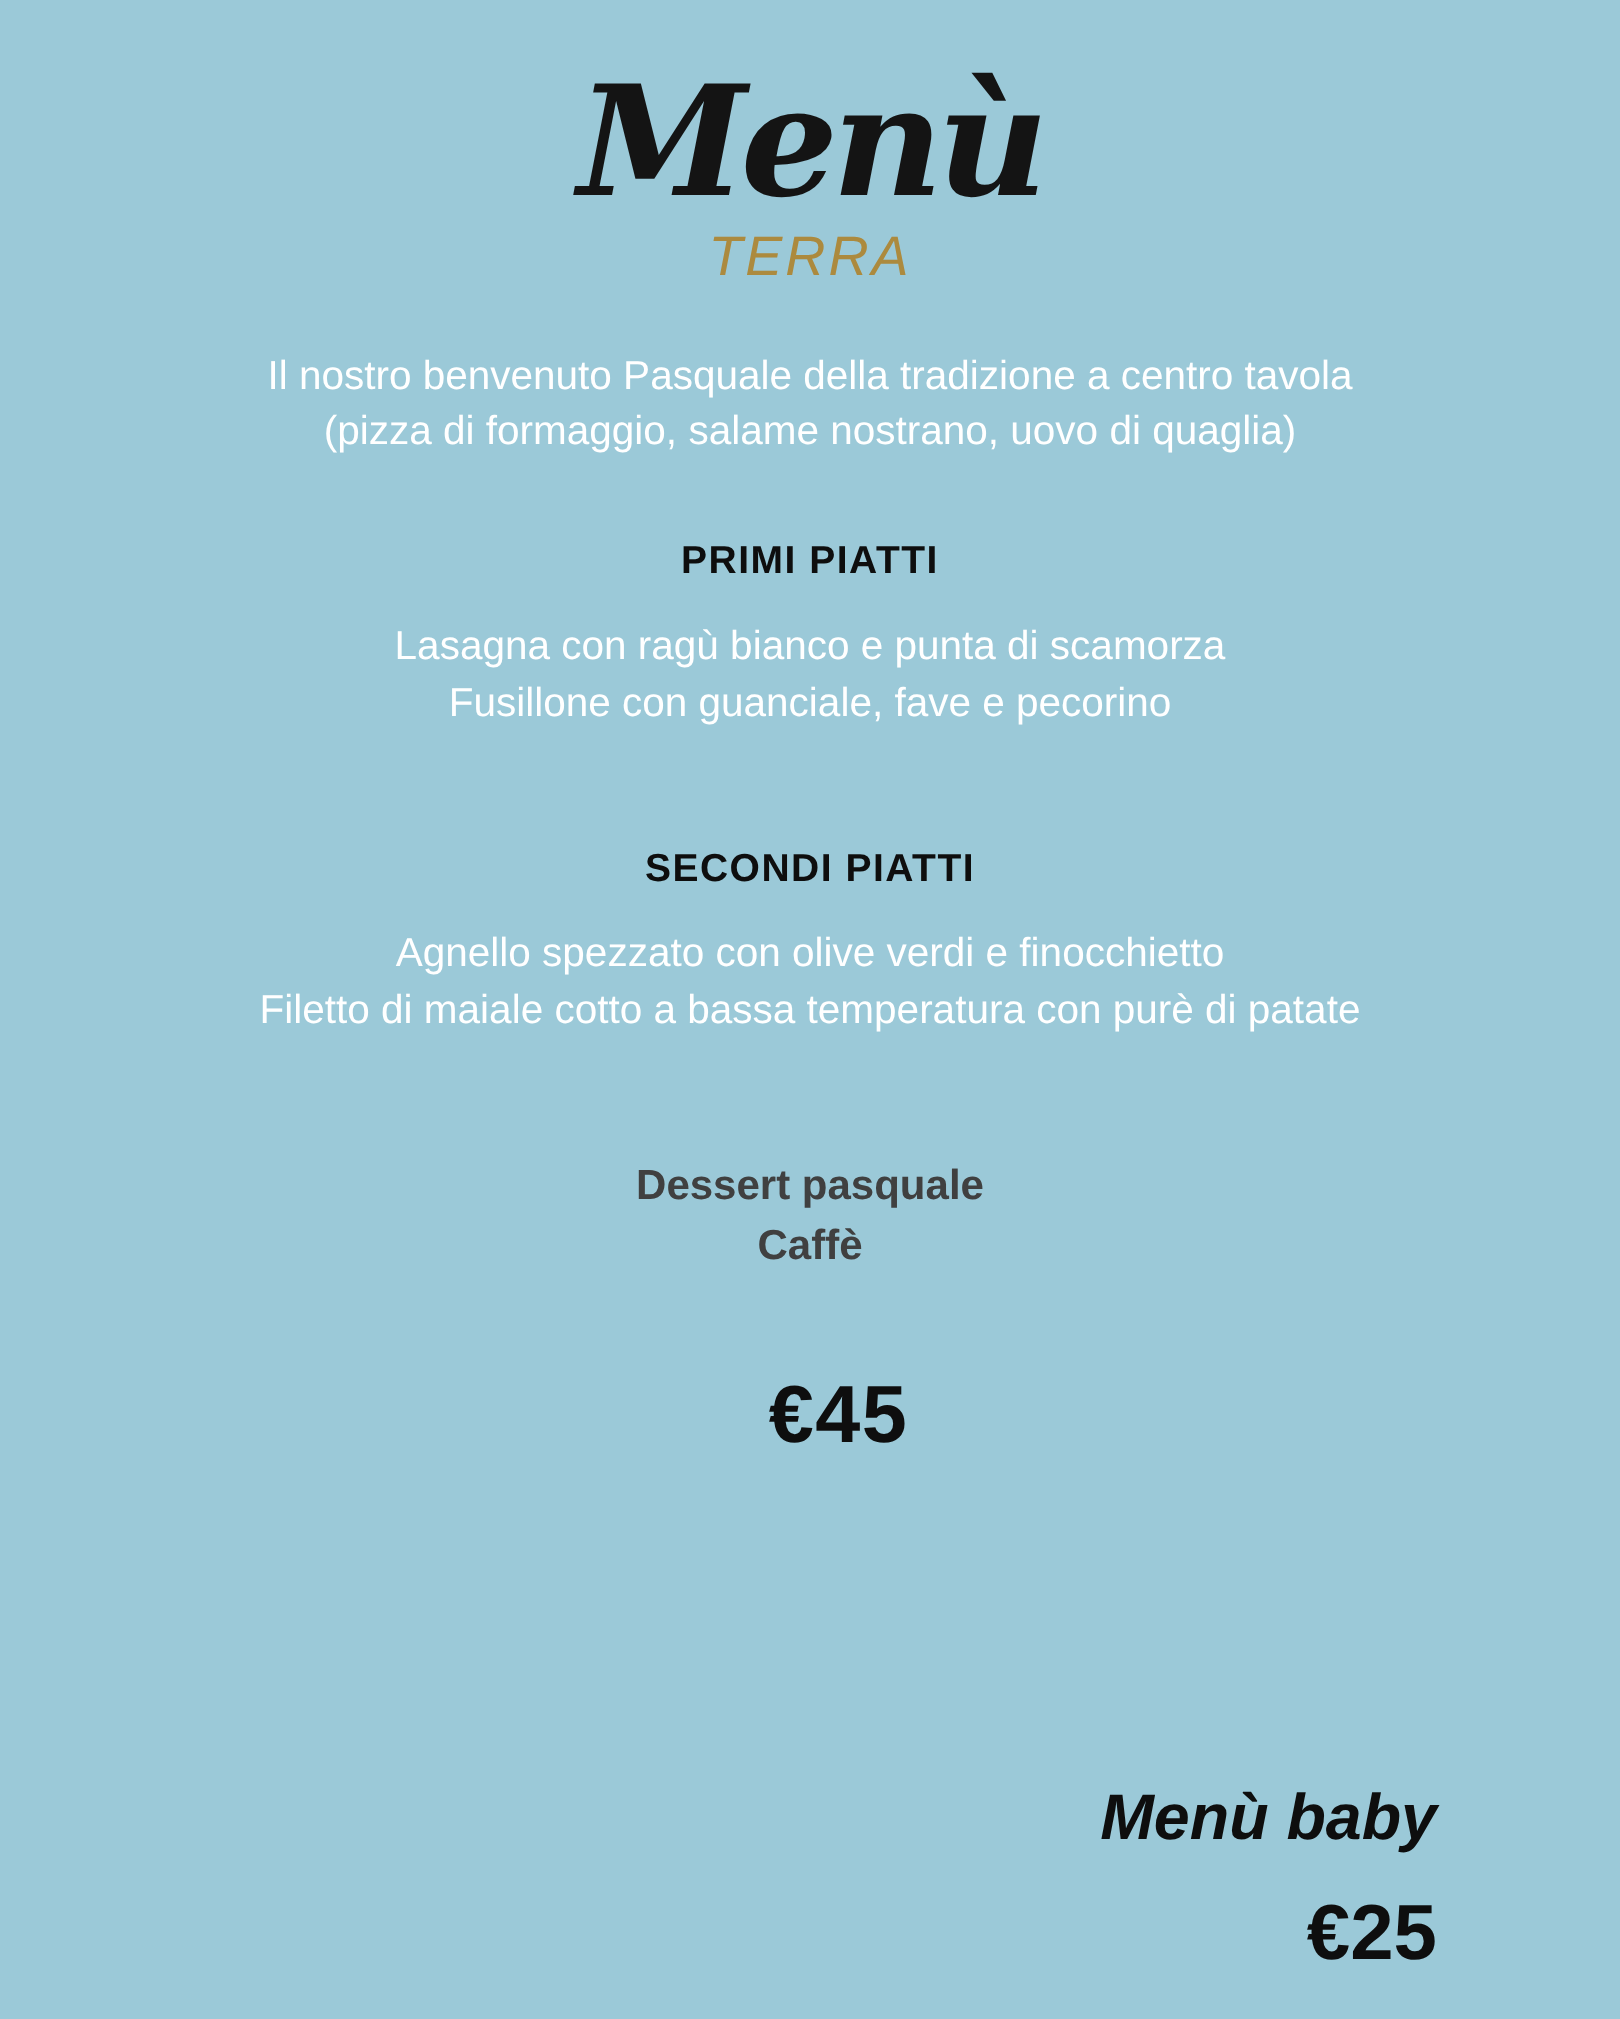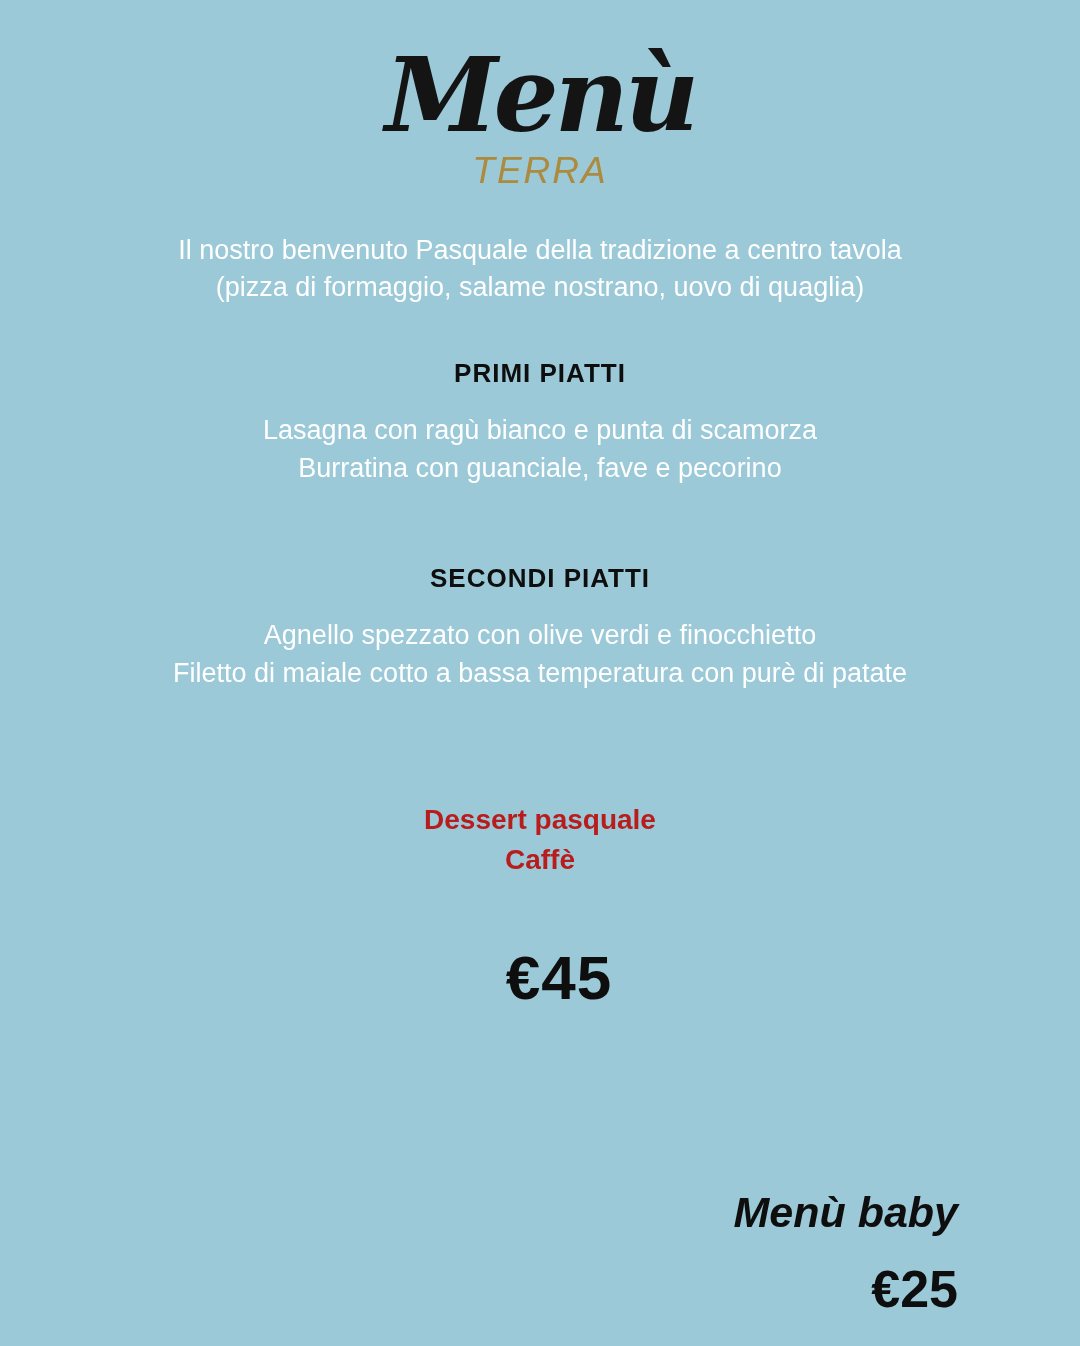--- a/index.html
+++ b/index.html
@@ -59,30 +59,30 @@
     margin-top: 22px;
     color: #ffffff;
     font-size: 27px;
     line-height: 38px;
     font-weight: 500;
   }
   .sec-antipasti   { margin-top: 58px; }
   .sec-primi       { margin-top: 52px; }
   .sec-secondi     { margin-top: 76px; text-align: center; }
   .closing {
-    margin-top: 108px;
-    color: #b91c1c;
+    margin-top: 78px;
+    color: #404040;
     font-size: 28px;
     line-height: 40px;
     font-weight: 700;
   }
   .price-main {
     margin-top: 62px;
     color: #0e0e0e;
-    font-size: 62px;
+    font-size: 54px;
     font-weight: 700;
     letter-spacing: 1px;
     padding-left: 38px;
   }
   .baby-block {
     position: absolute;
     right: 122px;
     top: 1188px;
     text-align: right;
   }
@@ -111,21 +111,21 @@
   <div class="welcome">
     <div>Il nostro benvenuto Pasquale della tradizione a centro tavola</div>
     <div>(pizza di formaggio, salame nostrano, uovo di quaglia)</div>
   </div>
 
 
   <div class="section sec-primi">
     <h2 class="section-header">PRIMI PIATTI</h2>
     <div class="section-items">
       <div>Lasagna con ragù bianco e punta di scamorza</div>
-      <div>Burratina con guanciale, fave e pecorino</div>
+      <div>Fusillone con guanciale, fave e pecorino</div>
     </div>
   </div>
 
   <div class="section sec-secondi">
     <h2 class="section-header">SECONDI PIATTI</h2>
     <div class="section-items">
       <div>Agnello spezzato con olive verdi e finocchietto</div>
       <div>Filetto di maiale cotto a bassa temperatura con purè di patate</div>
     </div>
   </div>

